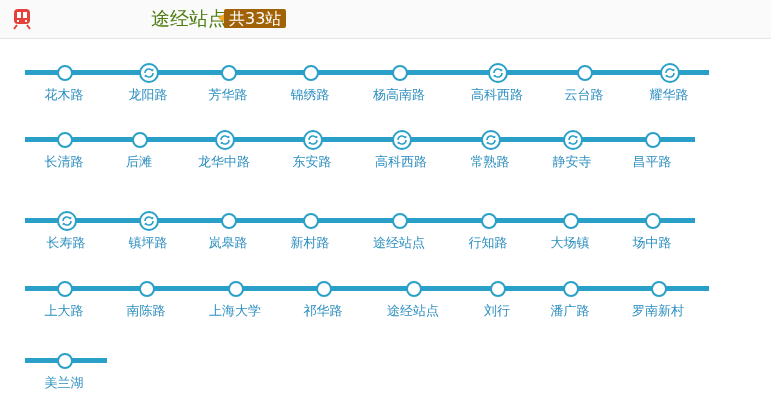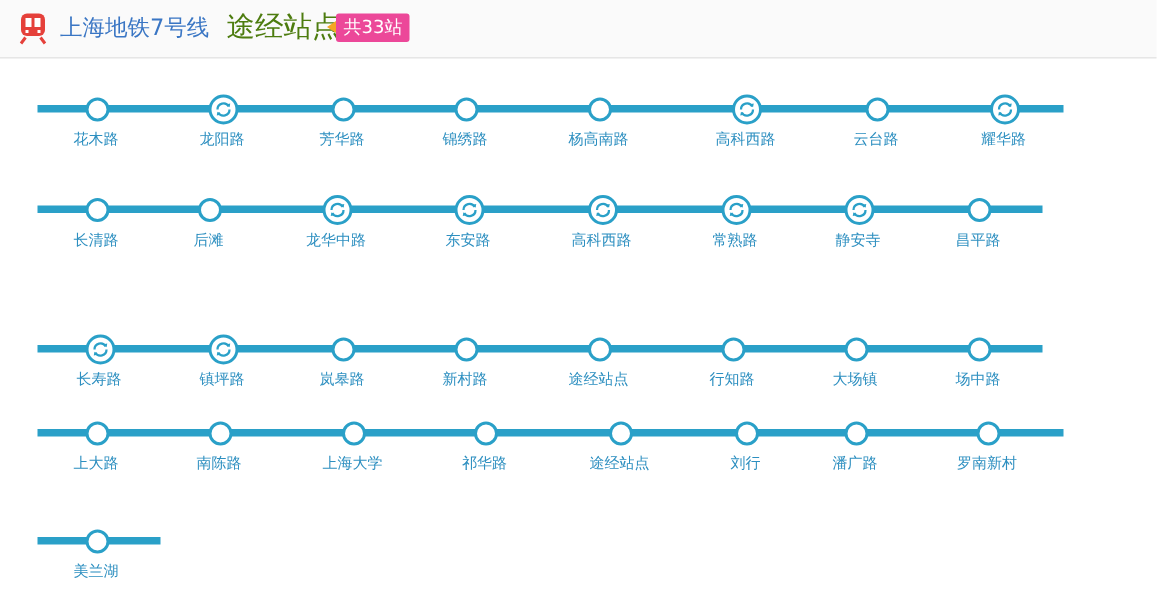--- a/index.html
+++ b/index.html
@@ -1,43 +1,42 @@
 <!DOCTYPE html>
 <html><head>
 <meta charset="utf-8">
 <style>
   html,body{margin:0;padding:0;background:#fff;}
   body{width:771px;height:404px;overflow:hidden;position:relative;font-family:"DejaVu Sans","Liberation Sans",sans-serif;}
   .header{position:absolute;left:0;top:0;width:771px;height:38px;background:#fafafa;border-bottom:1px solid #e6e6e6;}
   .train-icon{position:absolute;left:12px;top:8px;width:20px;height:22px;}
   .title{position:absolute;left:40px;top:8px;font-size:15px;color:#3a76c4;line-height:20px;}
   .subtitle{position:absolute;left:151px;top:8px;font-size:19px;color:#4d7c0f;line-height:20px;}
-  .badge{position:absolute;left:224px;top:9px;height:19px;line-height:19px;padding:0 5px;background:#ec4899;color:#fff;font-size:12px;border-radius:2px;}
+  .badge{position:absolute;left:224px;top:9px;height:19px;line-height:19px;padding:0 5px;background:#a16207;color:#fff;font-size:16px;border-radius:2px;}
   .badge:before{content:"";position:absolute;left:-6px;top:5px;border-top:4px solid transparent;border-bottom:4px solid transparent;border-right:6px solid #f5a623;}
   .row{position:absolute;left:0;width:771px;height:50px;}
   .line{position:absolute;height:5px;background:#2aa0c8;top:10px;}
   .station{position:absolute;top:0;width:0;}
   .dot{position:absolute;left:-7px;top:5px;width:12px;height:12px;border:2px solid #2aa0c8;border-radius:50%;background:#fff;}
   .dot.transfer{left:-9px;top:3px;width:16px;height:16px;}
   .dot svg{position:absolute;left:2px;top:2px;width:12px;height:12px;}
-  .label{position:absolute;top:26px;left:-60px;width:120px;text-align:center;font-size:10px;color:#2d8fc0;white-space:nowrap;}
+  .label{position:absolute;top:26px;left:-60px;width:120px;text-align:center;font-size:13px;color:#2d8fc0;white-space:nowrap;}
 </style>
 </head>
 <body>
 
 <div class="header">
   <svg class="train-icon" viewBox="0 0 20 22">
     <rect x="2" y="1" width="16" height="15" rx="4" fill="#e5403a"></rect>
     <rect x="5" y="4" width="4" height="6" fill="#fff"></rect>
     <rect x="11" y="4" width="4" height="6" fill="#fff"></rect>
     <rect x="5" y="12" width="2" height="2" fill="#fff"></rect>
     <rect x="13" y="12" width="2" height="2" fill="#fff"></rect>
     <path d="M5 17 L2 21 M15 17 L18 21" stroke="#e5403a" stroke-width="2"></path>
   </svg>
-  <span class="title">上海地铁7号线</span>
   <span class="subtitle">途经站点</span>
   <span class="badge">共33站</span>
 </div>
 
 <div id="rows">
     <div class="row" style="top: 60px;">
       <div class="line" style="left: 25px; width: 684px;"></div>
       <div class="station" style="left: 64px;">
         <div class="dot"></div>
         <div class="label">花木路</div>
@@ -155,21 +154,21 @@
             <path d="M4 9.5 L2 7.5 L1.5 10" fill="#2aa0c8"></path>
           </svg>
         </div>
         <div class="label">静安寺</div>
       </div>
       <div class="station" style="left: 652px;">
         <div class="dot"></div>
         <div class="label">昌平路</div>
       </div>
     </div>
-    <div class="row" style="top: 220px;">
+    <div class="row" style="top: 208px;">
       <div class="line" style="left: 25px; width: 670px;"></div>
       <div class="station" style="left: 66px;">
         <div class="dot transfer">
           <svg viewBox="0 0 12 12">
             <path d="M2 6 A4 4 0 0 1 9.5 4" fill="none" stroke="#2aa0c8" stroke-width="1.5"></path>
             <path d="M10 6 A4 4 0 0 1 2.5 8" fill="none" stroke="#2aa0c8" stroke-width="1.5"></path>
             <path d="M8 2.5 L10 4.5 L10.5 2" fill="#2aa0c8"></path>
             <path d="M4 9.5 L2 7.5 L1.5 10" fill="#2aa0c8"></path>
           </svg>
         </div>

